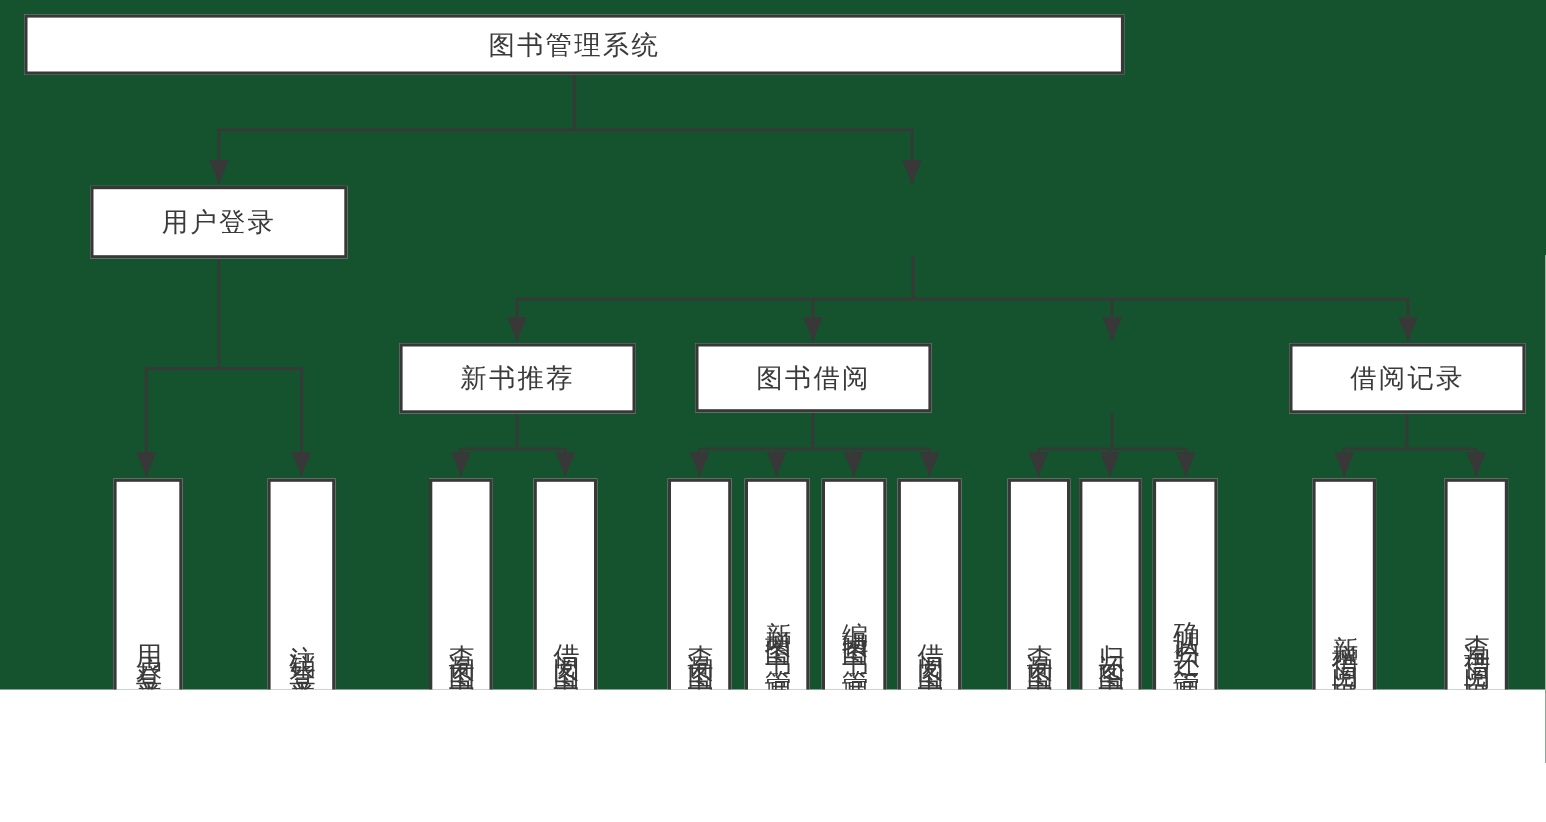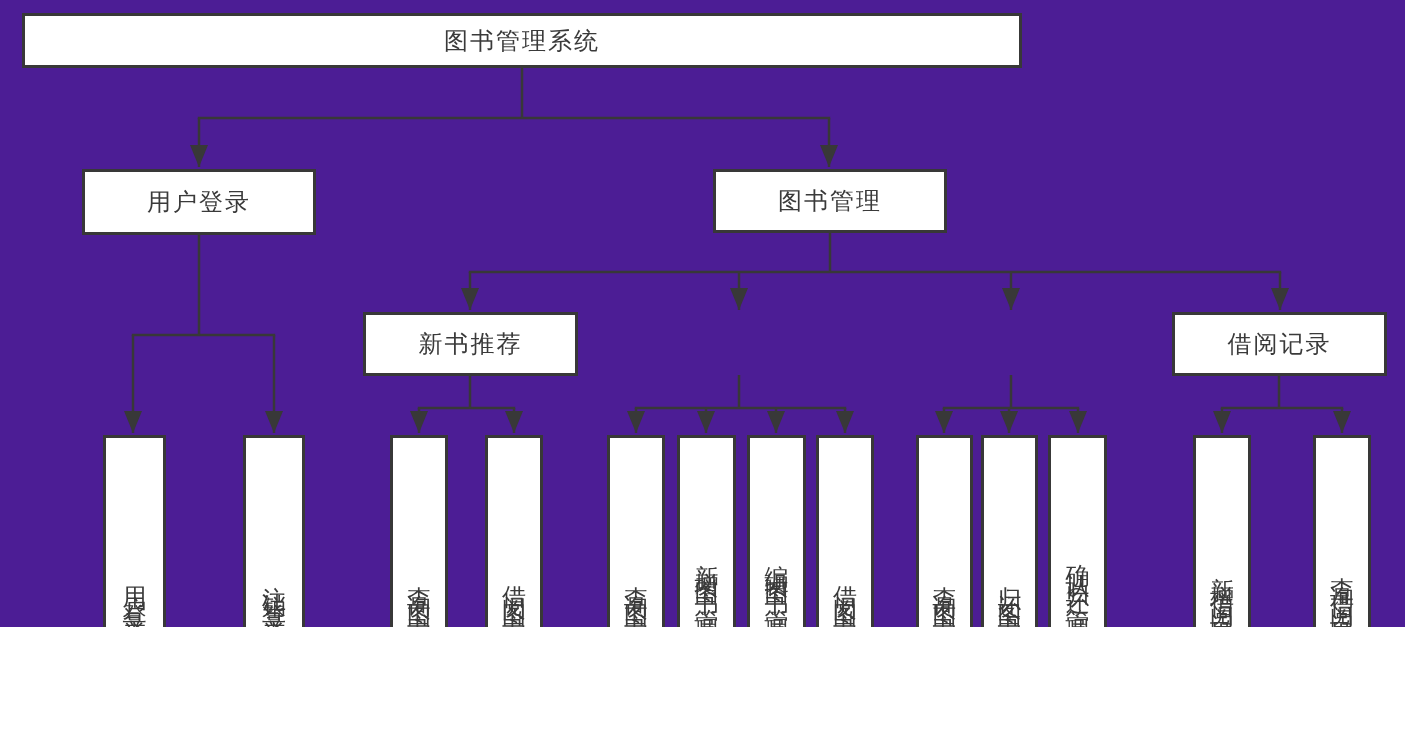--- a/index.html
+++ b/index.html
@@ -5,21 +5,21 @@
   html, body {
     margin: 0;
     padding: 0;
     background: #ffffff;
     font-family: "Liberation Sans", sans-serif;
   }
   #stage {
     position: relative;
     width: 1405px;
     height: 627px;
-    background: #4c1d95;
+    background: #14532d;
     overflow: hidden;
   }
   #wires {
     position: absolute;
     left: 0; top: 0;
     width: 1405px;
     height: 747px;
   }
   .node {
     position: absolute;
@@ -111,26 +111,26 @@
     </g>
   </svg>
 
   <div class="node" style="left:22px; top:13px; width:1000px; height:55px;">
     <span>图书管理系统</span>
   </div>
 
   <div class="node" style="left:82px; top:169px; width:234px; height:66px;">
     <span>用户登录</span>
   </div>
-  <div class="node" style="left:713px; top:169px; width:234px; height:64px;">
-    <span>图书管理</span>
-  </div>
 
   <div class="node" style="left:363px; top:312px; width:215px; height:64px;text-align:right;">
     <span>新书推荐</span>
+  </div>
+  <div class="node" style="left:632px; top:312px; width:215px; height:63px;">
+    <span>图书借阅</span>
   </div>
   <div class="node" style="left:1172px; top:312px; width:215px; height:64px;">
     <span>借阅记录</span>
   </div>
 
   <div class="leaf" style="left:103px; width:63px;">
     <span>用户登录</span>
   </div>
   <div class="leaf" style="left:243px; width:62px;">
     <span>注销登录</span>

